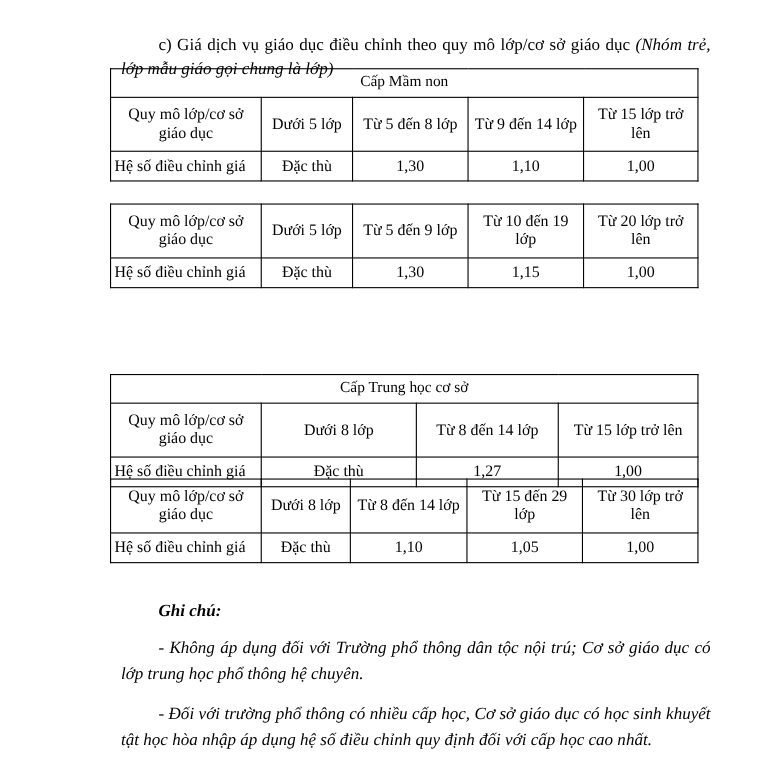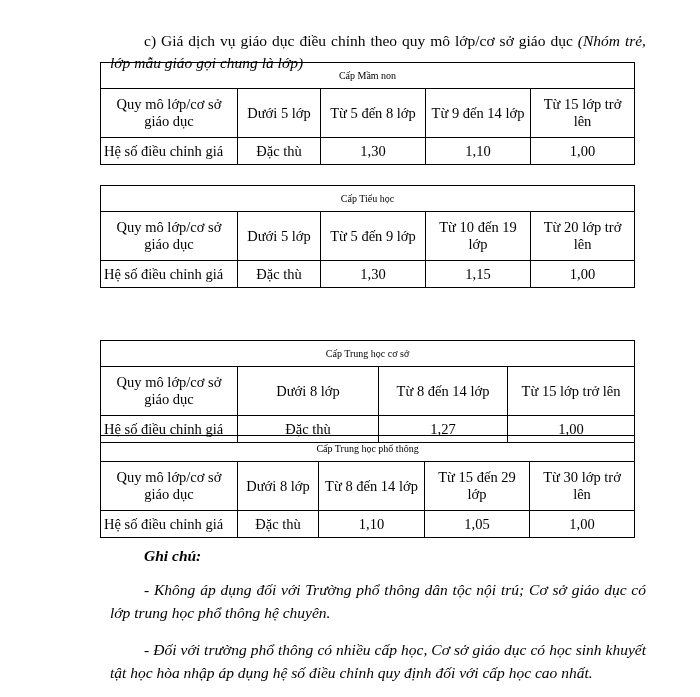--- a/index.html
+++ b/index.html
@@ -48,21 +48,21 @@
     line-height: 1.16;
   }
   .tbl td {
     border: 1.6px solid #000000;
     text-align: center;
     vertical-align: middle;
     padding: 2px 2px;
   }
   .tbl td.title-cell {
     height: 23px;
-    font-size: 10px;
+    font-size: 14px;
     padding: 1px 2px;
   }
   .tbl td.head-cell {
     height: 44px;
     padding: 2px 3px;
   }
   .tbl td.data-cell {
     height: 24px;
     padding: 1px 3px;
   }
@@ -138,23 +138,20 @@
   <table class="tbl" id="table-tieu-hoc">
       <colgroup>
         <col style="width: 137px;">
         <col style="width: 83px;">
         <col style="width: 105px;">
         <col style="width: 105px;">
         <col style="width: 104px;">
       </colgroup>
       <tbody>
         <tr>
-          <td class="title-cell" colspan="5">Cấp Tiểu học</td>
-        </tr>
-        <tr>
           <td class="head-cell">Quy mô lớp/cơ sở giáo dục</td>
           <td class="head-cell">Dưới 5 lớp</td>
           <td class="head-cell">Từ 5 đến 9 lớp</td>
           <td class="head-cell">Từ 10 đến 19 lớp</td>
           <td class="head-cell">Từ 20 lớp trở lên</td>
         </tr>
         <tr>
           <td class="data-cell rowlabel">Hệ số điều chỉnh giá</td>
           <td class="data-cell">Đặc thù</td>
           <td class="data-cell">1,30</td>
@@ -190,23 +187,20 @@
     </table>
   <table class="tbl" id="table-thpt">
       <colgroup>
         <col style="width: 137px;">
         <col style="width: 81px;">
         <col style="width: 106px;">
         <col style="width: 105px;">
         <col style="width: 105px;">
       </colgroup>
       <tbody>
-        <tr>
-          <td class="title-cell" colspan="5">Cấp Trung học phổ thông</td>
-        </tr>
         <tr>
           <td class="head-cell">Quy mô lớp/cơ sở giáo dục</td>
           <td class="head-cell">Dưới 8 lớp</td>
           <td class="head-cell">Từ 8 đến 14 lớp</td>
           <td class="head-cell">Từ 15 đến 29 lớp</td>
           <td class="head-cell">Từ 30 lớp trở lên</td>
         </tr>
         <tr>
           <td class="data-cell rowlabel">Hệ số điều chỉnh giá</td>
           <td class="data-cell">Đặc thù</td>

